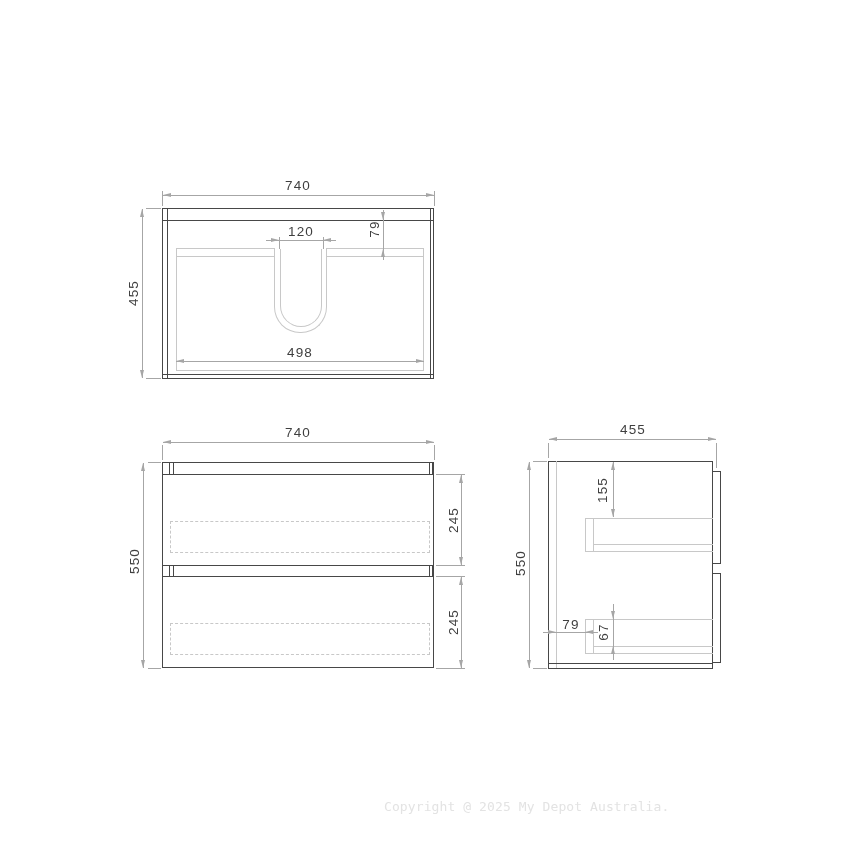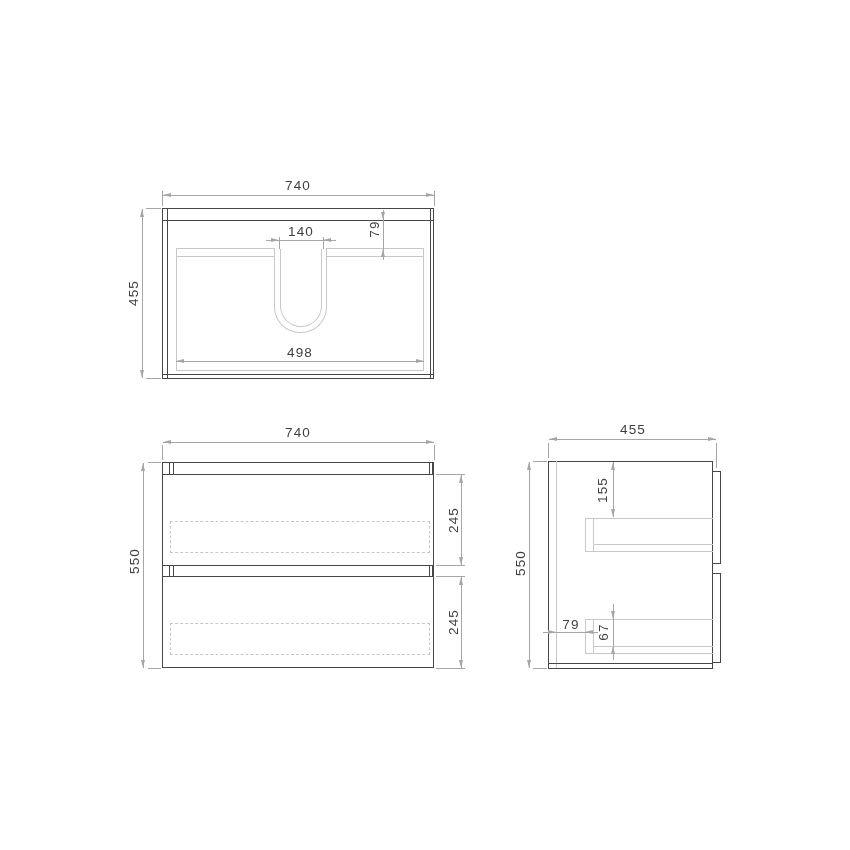--- a/index.html
+++ b/index.html
@@ -61,21 +61,21 @@
     <div class="v dm" style="left:142px;top:209px;height:169px;"></div>
     <div class="ar u" style="left:140px;top:209px;"></div>
     <div class="ar d" style="left:140px;top:370px;"></div>
     <div class="lbl rot" style="left:134px;top:293px;">455</div>
 
     <div class="v dm" style="left:279px;top:237px;height:12px;"></div>
     <div class="v dm" style="left:323px;top:237px;height:12px;"></div>
     <div class="h dm" style="left:266px;top:240px;width:70px;"></div>
     <div class="ar r" style="left:271px;top:238px;"></div>
     <div class="ar l" style="left:323px;top:238px;"></div>
-    <div class="lbl" style="left:301px;top:232px;">140</div>
+    <div class="lbl" style="left:301px;top:232px;">120</div>
 
     <div class="v dm" style="left:383px;top:210px;height:50px;"></div>
     <div class="ar d" style="left:381px;top:212px;"></div>
     <div class="ar u" style="left:381px;top:249px;"></div>
     <div class="lbl rot" style="left:375px;top:229px;">79</div>
 
     <div class="h dm" style="left:176px;top:361px;width:248px;"></div>
     <div class="ar l" style="left:176px;top:359px;"></div>
     <div class="ar r" style="left:416px;top:359px;"></div>
     <div class="lbl" style="left:300px;top:353px;">498</div>
@@ -167,14 +167,15 @@
     <div class="ar d" style="left:611px;top:611px;"></div>
     <div class="ar u" style="left:611px;top:646px;"></div>
     <div class="lbl rot" style="left:604px;top:632px;">67</div>
 
     <div class="h dm" style="left:543px;top:632px;width:55px;"></div>
     <div class="ar r" style="left:548px;top:630px;"></div>
     <div class="ar l" style="left:585px;top:630px;"></div>
     <div class="lbl" style="left:571px;top:625px;">79</div>
   </div>
 
+  <div class="wm" style="left:384px;top:799px;">Copyright @ 2025 My Depot Australia.</div>
 
 </div>
 
 </body></html>

